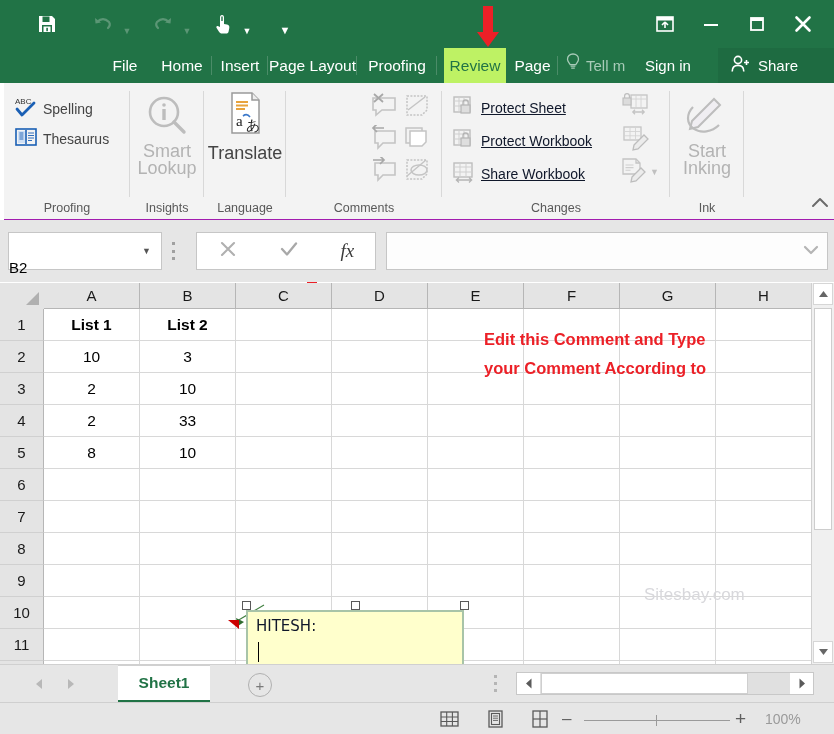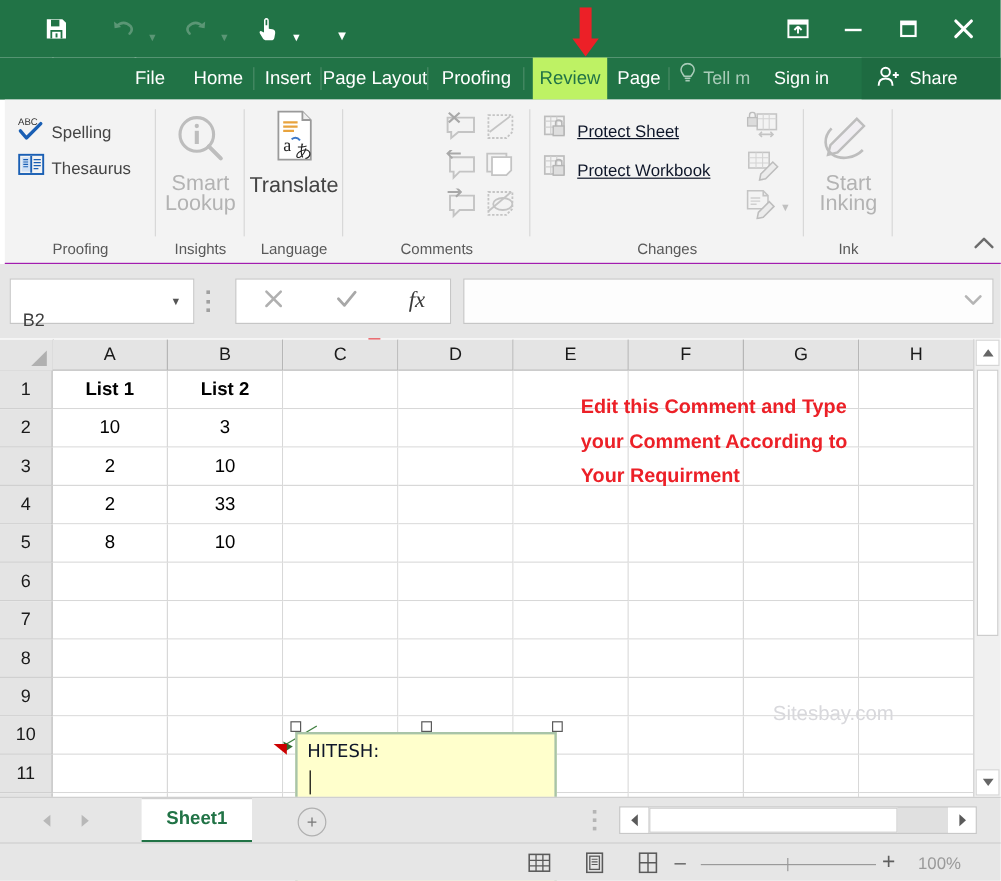--- a/index.html
+++ b/index.html
@@ -47,21 +47,21 @@
   .smallrow{position:absolute;display:flex;align-items:center;gap:5px;}
   .smallrow .lbl{font-size:14px;color:#444;}
   .smallrow.dis .lbl{color:#0f172a;text-decoration:underline;}
   .ico{display:inline-block;}
   .collapse{position:absolute;right:8px;bottom:6px;color:#6b6b6b;font-size:13px;}
 
   
   .fbarzone{position:absolute;left:0;top:220px;width:834px;height:62px;background:#e6e6e6;}
   .namebox{position:absolute;left:8px;top:12px;width:152px;height:36px;background:#fff;border:1px solid #c6c6c6;
            display:flex;align-items:center;}
-  .namebox .txt{font-size:15px;color:#404040;padding-left:10px;flex:1;margin-top:33px;}
+  .namebox .txt{font-size:15px;color:#000000;flex:1;margin-top:33px;}
   .namebox .cv{font-size:9px;color:#555;padding-right:10px;}
   .dots{position:absolute;left:172px;top:22px;width:4px;height:18px;display:flex;flex-direction:column;justify-content:space-between;}
   .dots i{display:block;width:3px;height:3px;background:#a0a0a0;}
   .fxgrp{position:absolute;left:196px;top:12px;width:178px;height:36px;background:#fff;border:1px solid #c6c6c6;
          display:flex;align-items:center;justify-content:space-around;}
   .fbar{position:absolute;left:386px;top:12px;width:440px;height:36px;background:#fdfdfd;border:1px solid #c6c6c6;
         display:flex;align-items:center;}
   .fbar .fdrop{margin-left:auto;padding-right:8px;color:#adadad;font-size:12px;}
 
   
@@ -347,20 +347,30 @@
       <div class="smallrow dis" style="left:10px;top:45px;">
         <span class="ico">
           <svg width="24" height="22" viewBox="0 0 24 22">
               <rect x="2" y="2" width="16" height="15" fill="none" stroke="#bdbdbd" stroke-width="1.4"></rect>
               <path d="M2 6 h16 M7 2 v15 M12 2 v15 M2 11 h16" stroke="#cfcfcf" stroke-width="1"></path>
               <rect x="9" y="10" width="9" height="8" fill="#dedede" stroke="#b5b5b5" stroke-width="1.2"></rect>
               <path d="M11 10 v-2.4 a2.6 2.6 0 0 1 5.2 0 V10" fill="none" stroke="#b5b5b5" stroke-width="1.3"></path>
             </svg>
         </span>
         <span class="lbl">Protect Workbook</span>
+      </div>
+      <div class="smallrow dis" style="left:10px;top:78px;">
+        <span class="ico">
+          <svg width="24" height="22" viewBox="0 0 24 22">
+              <rect x="2" y="2" width="18" height="14" fill="none" stroke="#bdbdbd" stroke-width="1.4"></rect>
+              <path d="M2 6 h18 M8 2 v14 M14 2 v14 M2 11 h18" stroke="#cfcfcf" stroke-width="1"></path>
+              <path d="M5 19 h14 M7 16.6 L4.4 19 L7 21.4 M17 16.6 L19.6 19 L17 21.4" stroke="#b5b5b5" stroke-width="1.3" fill="none"></path>
+            </svg>
+        </span>
+        <span class="lbl">Share Workbook</span>
       </div>
       <div style="position:absolute;left:180px;top:10px;">
         <svg width="28" height="26" viewBox="0 0 28 26">
             <rect x="9" y="2" width="16" height="13" fill="none" stroke="#c4c4c4" stroke-width="1.3"></rect>
             <path d="M9 6 h16 M14 2 v13 M19 2 v13" stroke="#d4d4d4" stroke-width="0.9"></path>
             <rect x="1" y="5" width="8" height="7" fill="#dcdcdc" stroke="#bdbdbd" stroke-width="1.1"></rect>
             <path d="M2.6 5 v-2 a2.4 2.4 0 0 1 4.8 0 V5" fill="none" stroke="#bdbdbd" stroke-width="1.2"></path>
             <path d="M11 19 h11 M13 16.8 L10.8 19 L13 21.2 M20 16.8 L22.2 19 L20 21.2" stroke="#c4c4c4" stroke-width="1.3" fill="none"></path>
           </svg>
       </div>
@@ -567,21 +577,20 @@
         <div class="cell" style="left: 236px; top: 378px; width: 96px; height: 32px;"></div>
         <div class="cell" style="left: 332px; top: 378px; width: 96px; height: 32px;"></div>
         <div class="cell" style="left: 428px; top: 378px; width: 96px; height: 32px;"></div>
         <div class="cell" style="left: 524px; top: 378px; width: 96px; height: 32px;"></div>
         <div class="cell" style="left: 620px; top: 378px; width: 96px; height: 32px;"></div>
         <div class="cell" style="left: 716px; top: 378px; width: 96px; height: 32px;"></div>
       </div>
 
     <div class="annot" style="left:484px;top:42px;">Edit this Comment and Type</div>
     <div class="annot" style="left:484px;top:71px;">your Comment According to</div>
-    <div class="annot" style="left:484px;top:100px;">Your Requirment</div>
 
     <div class="wm" style="left:644px;top:302px;">Sitesbay.com</div>
 
     <svg style="position:absolute;left:230px;top:320px;width:36px;height:26px;">
       <path d="M34 2 L7 18" stroke="#3f7f3f" stroke-width="1.1" fill="none"></path>
       <path d="M6 15 L14 19 L8 23 Z" fill="#2f6b2f"></path>
     </svg>
     <div class="redtri" style="left:228px;top:337px;border-width:0 11px 9px 0;border-color:transparent #cc0000 transparent transparent;"></div>
 
     <div class="cmtbox" style="left:246px;top:327px;width:218px;height:131px;">

